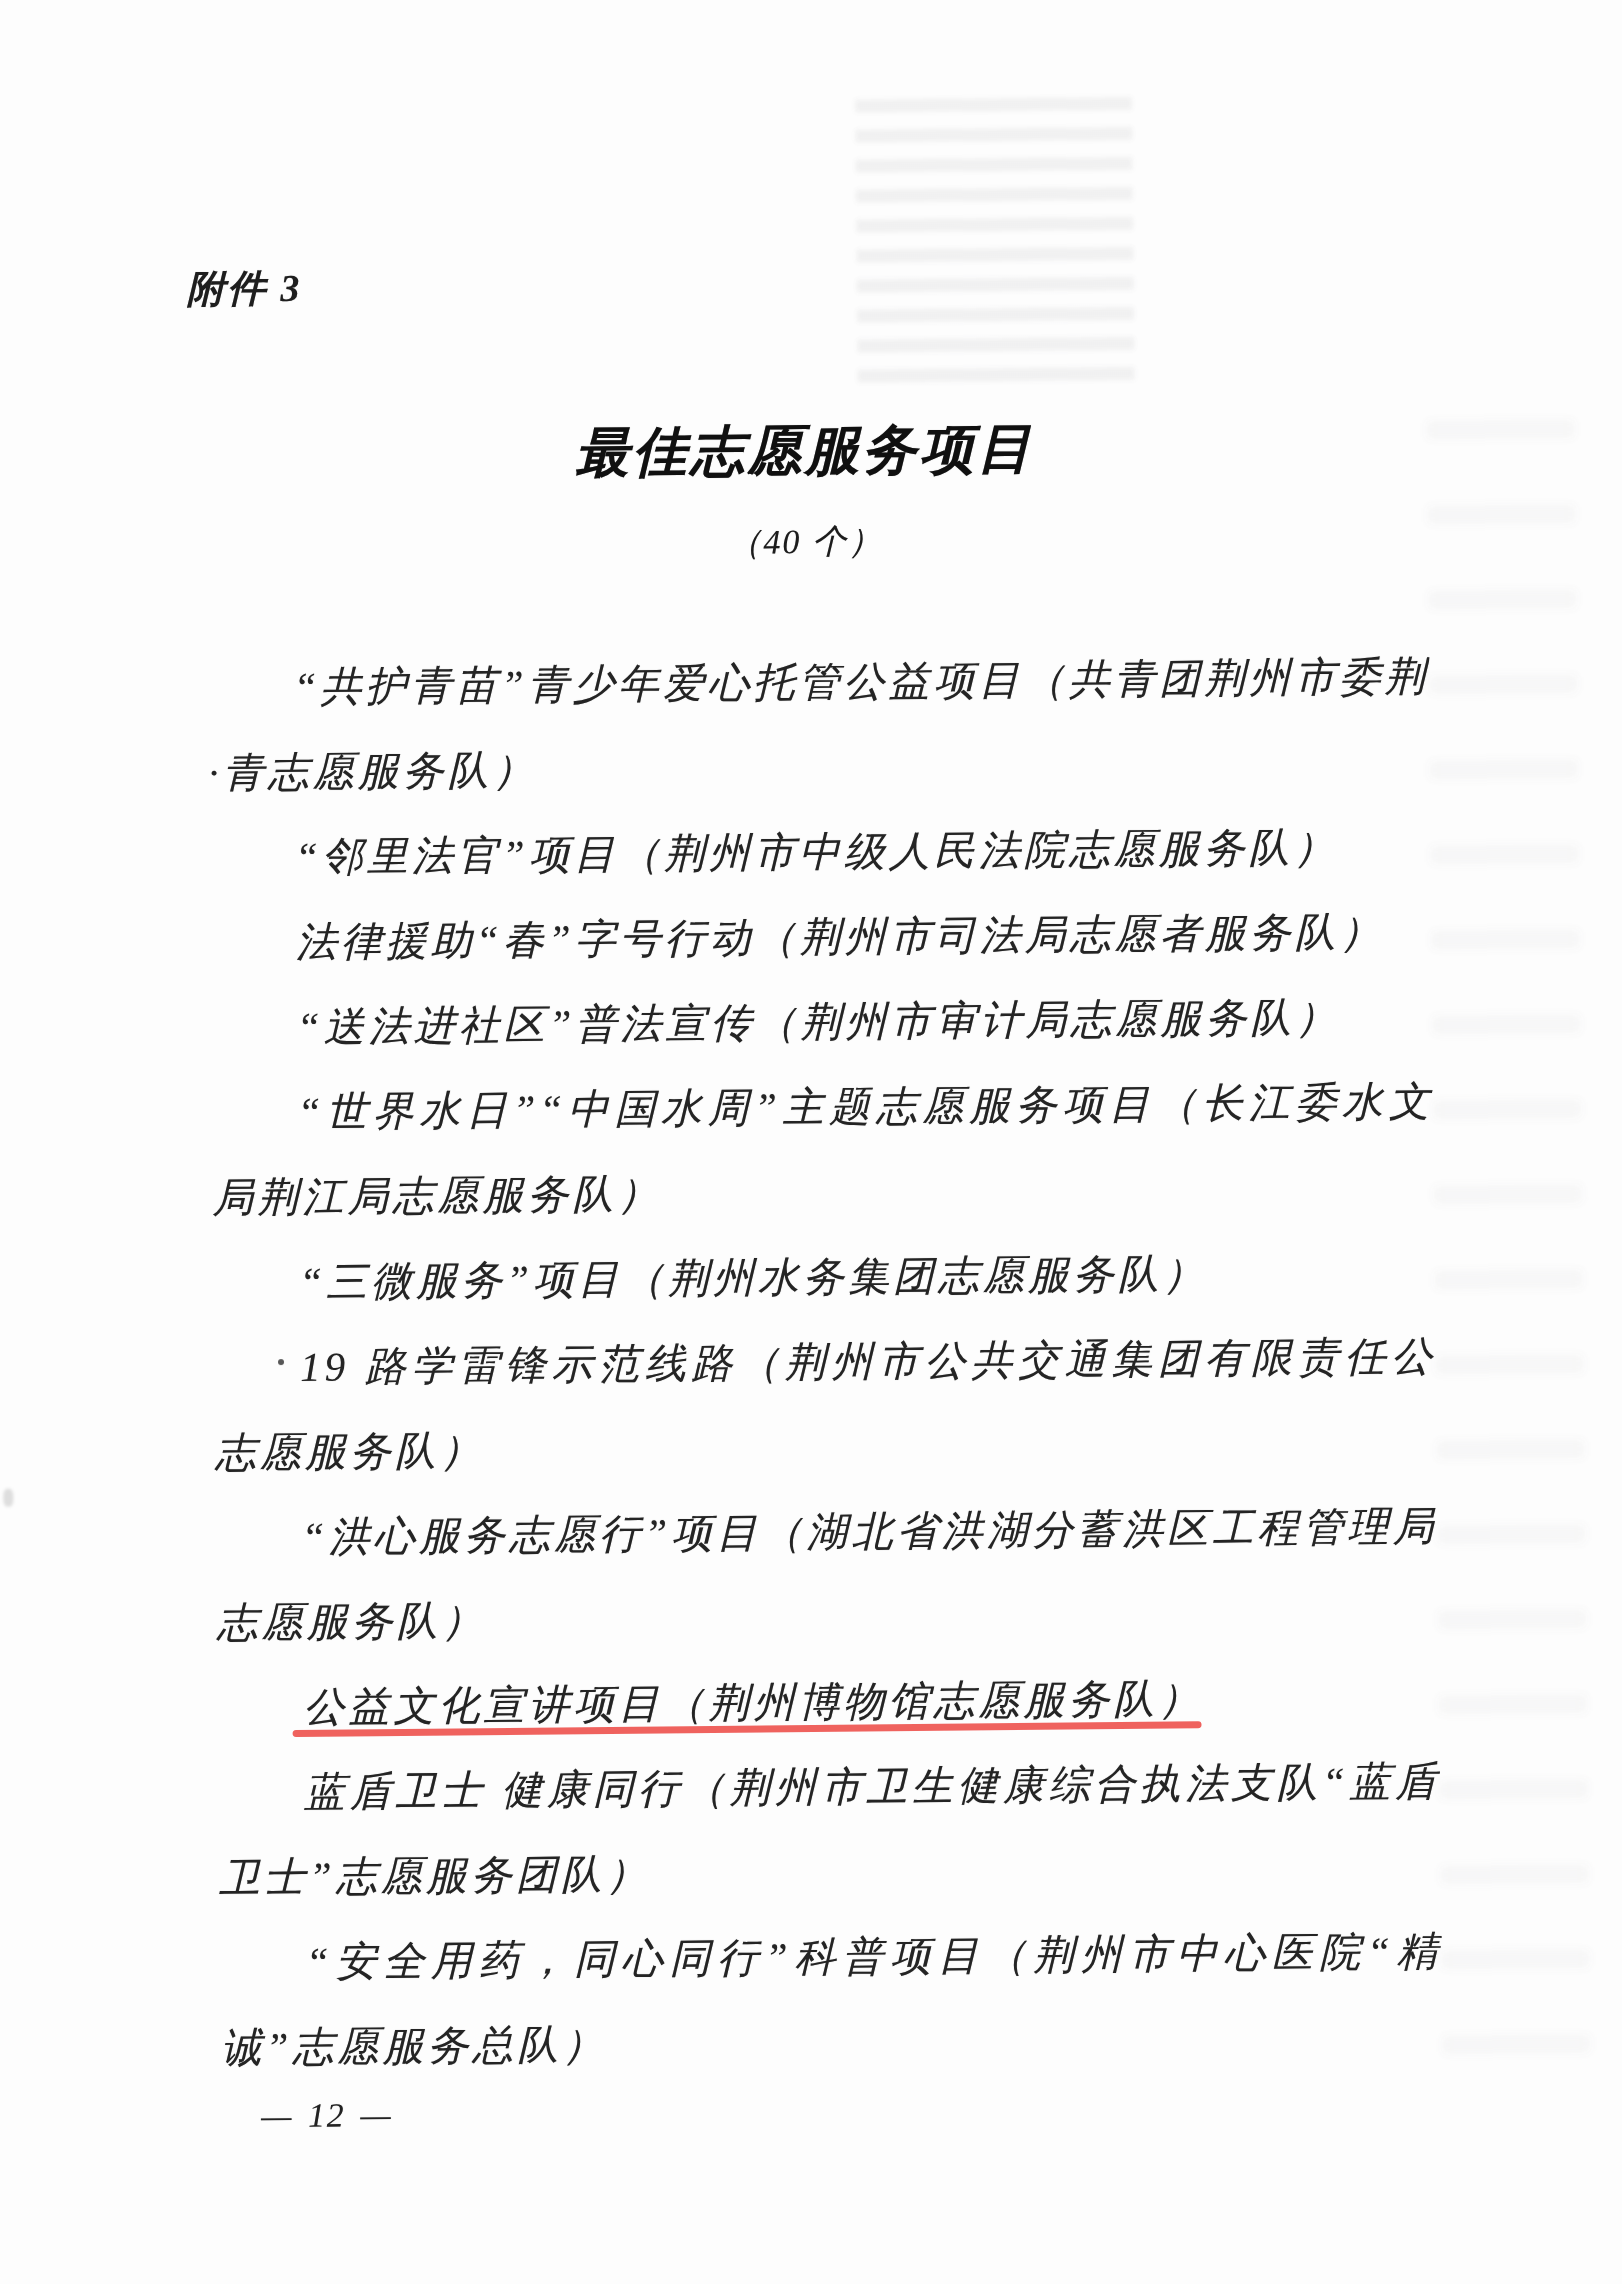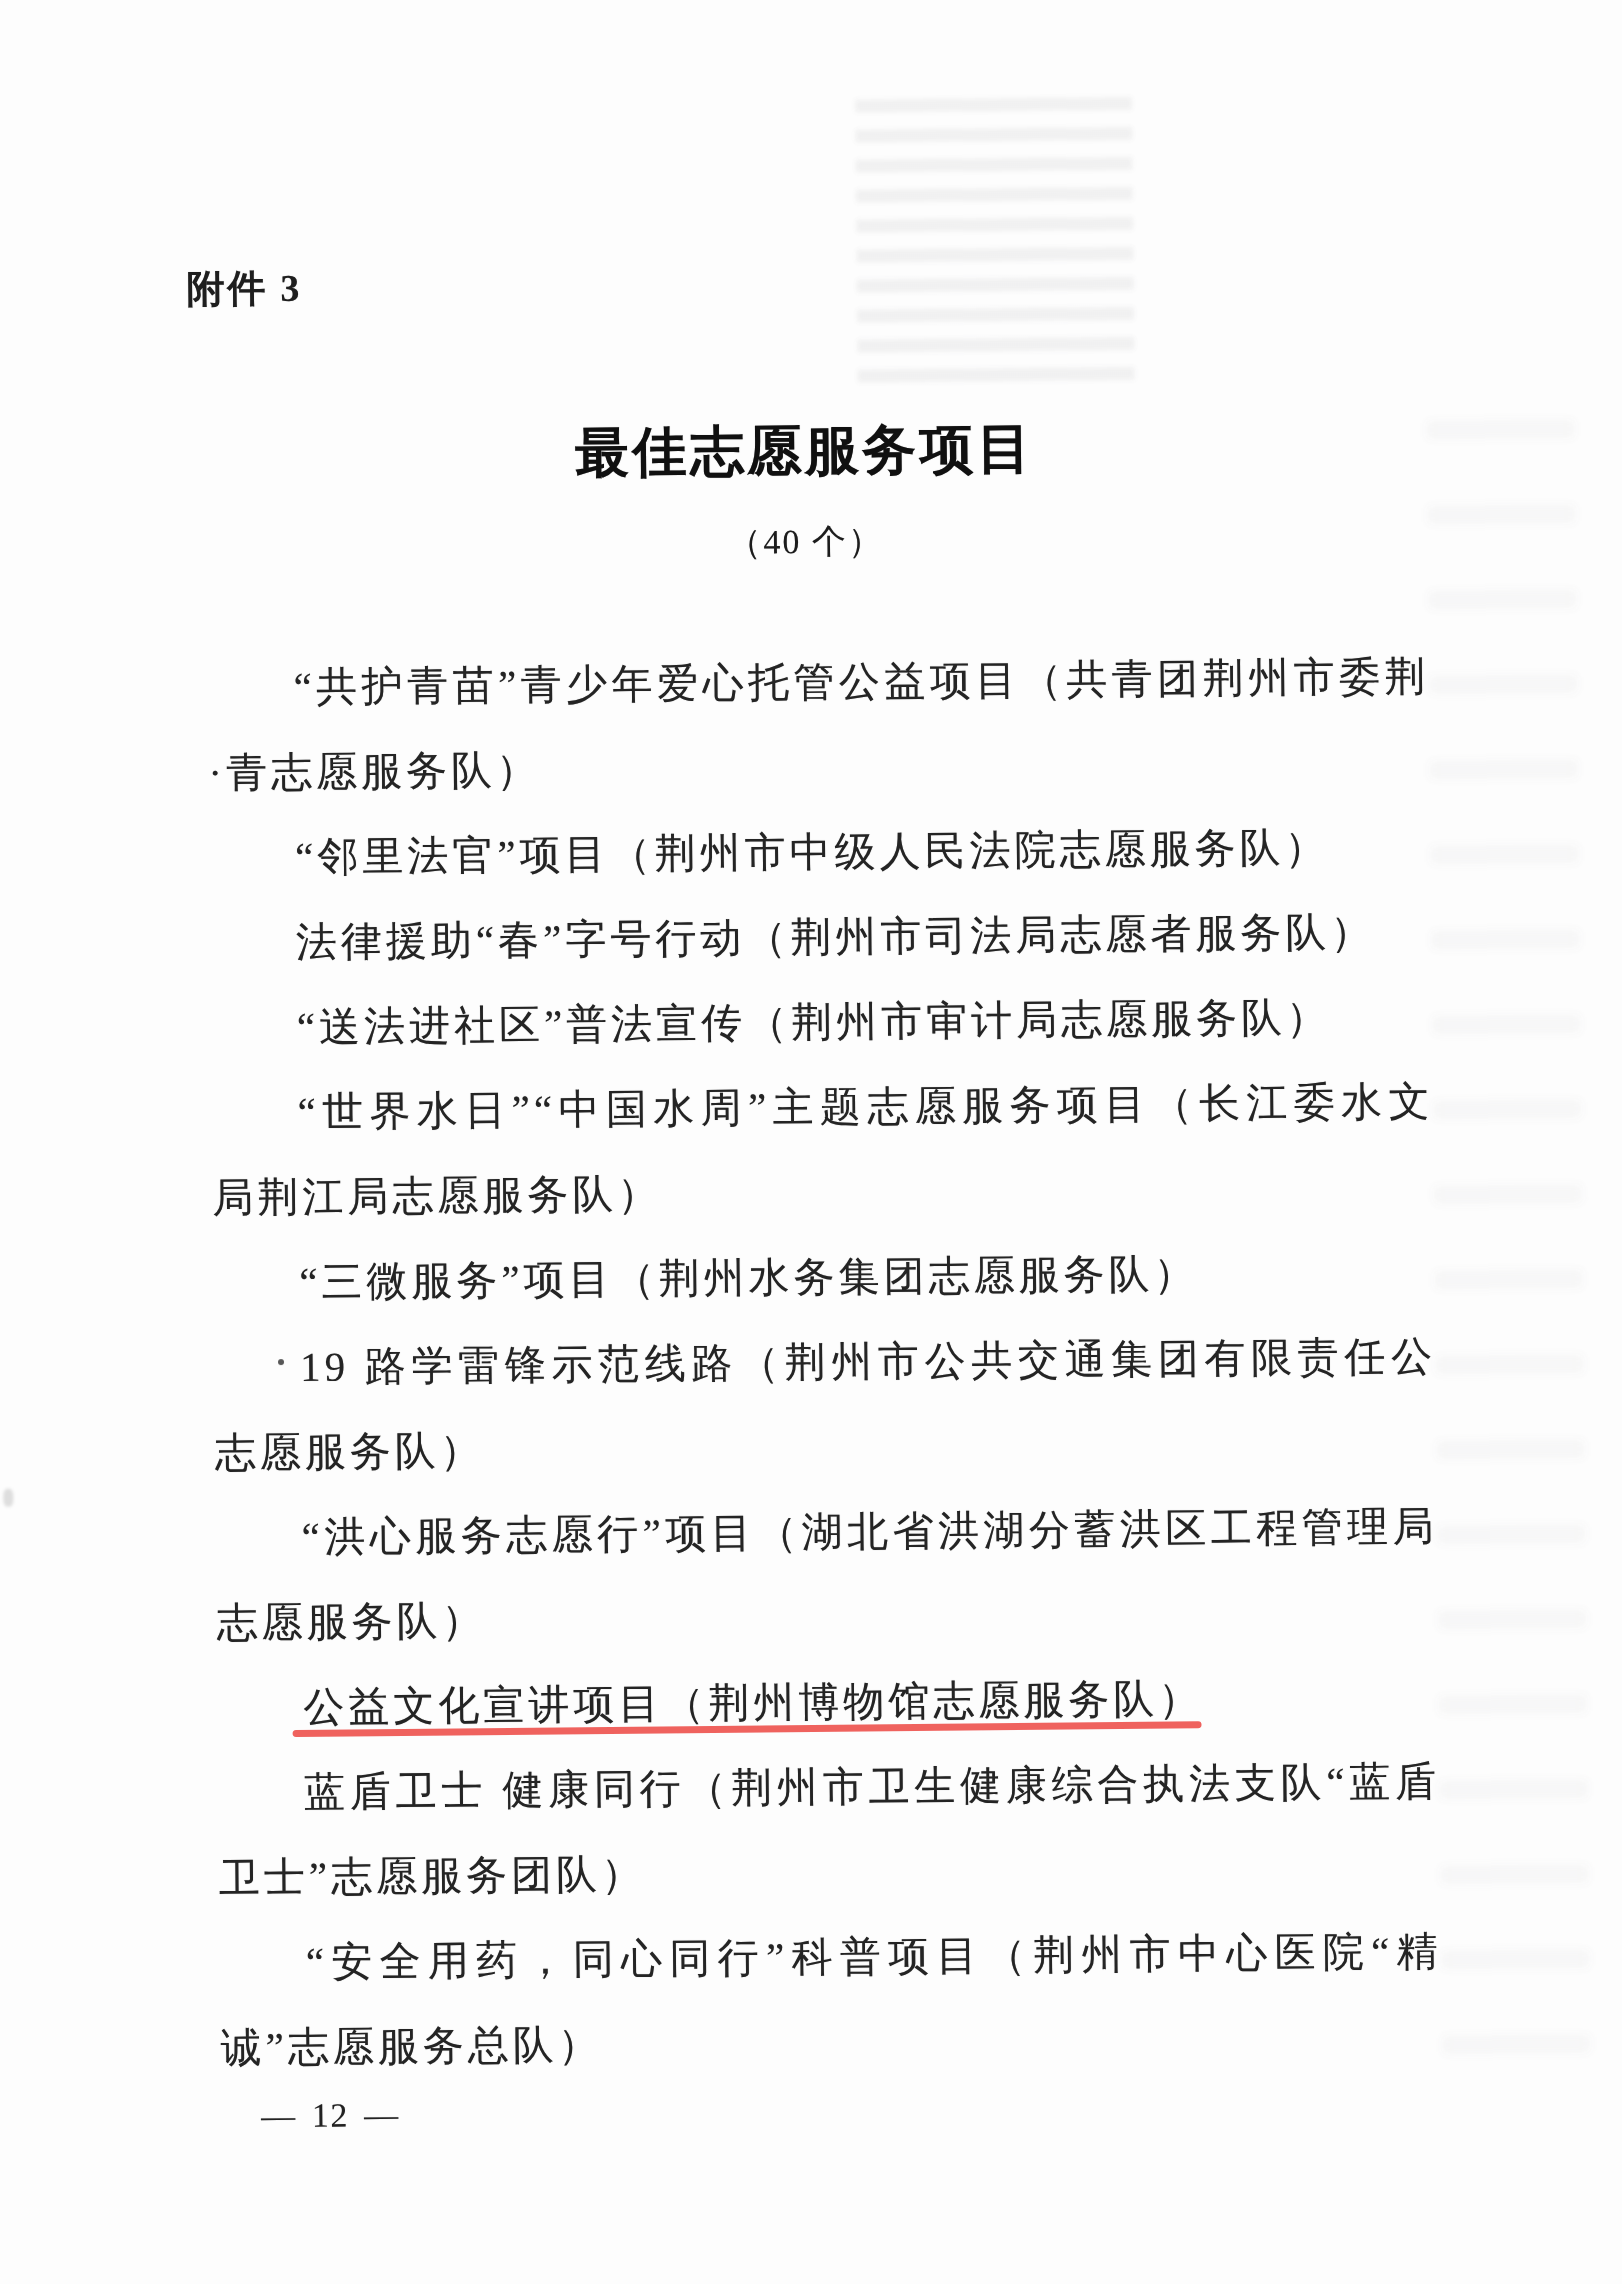--- a/index.html
+++ b/index.html
@@ -4,21 +4,21 @@
 <style>
   html, body { margin:0; padding:0; }
   body {
     width:1623px; height:2284px;
     background:#ffffff;
     font-family:"Liberation Serif","DejaVu Serif",serif;
     overflow:hidden;
   }
   .page {
     position:relative; width:1623px; height:2284px;
-    background:#fdfdfd; overflow:hidden;
+    background:#fdfdfd; overflow:hidden;font-style:italic;
   }
   .rotated {
     position:absolute; inset:0;
     transform:rotate(-0.55deg);
     transform-origin:811px 1149px;
   }
   .attachment {
     position:absolute; left:195px; top:258px;
     font-size:38px; font-weight:600; letter-spacing:2.7px;
     color:#1e1e1e; text-shadow:0 0 0.7px rgba(30,30,30,.45);

